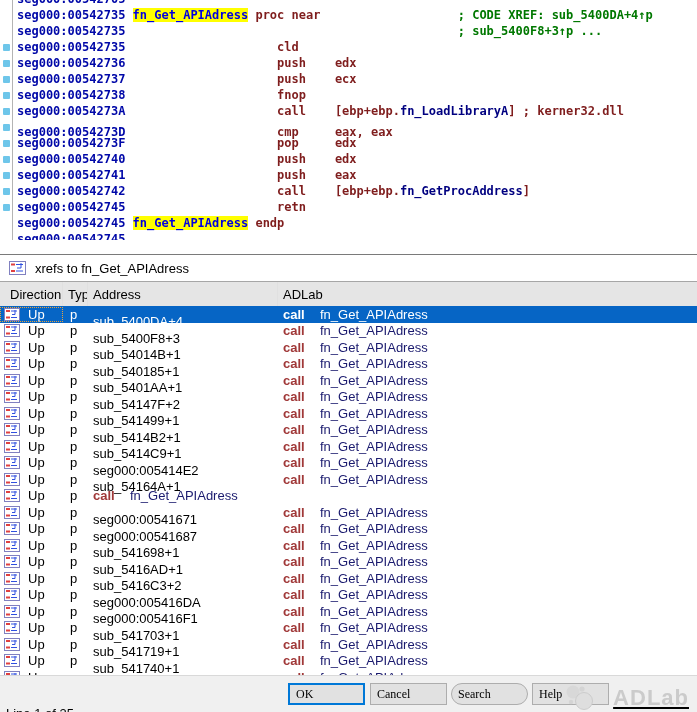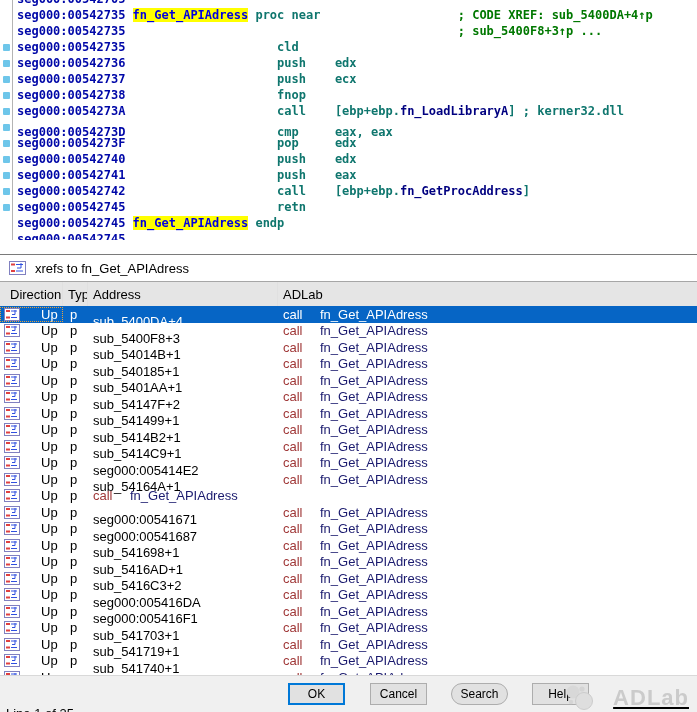--- a/index.html
+++ b/index.html
@@ -12,21 +12,21 @@
     position:absolute;top:0;left:0;width:697px;height:240px;
     background:#ffffff;overflow:hidden;
   }
   .gutter-sep{position:absolute;left:12px;top:0;width:1px;height:240px;background:#b4b4b4;}
   .dline{
     position:absolute;left:17px;white-space:pre;
     font-family:"DejaVu Sans Mono",monospace;font-size:12px;font-weight:bold;
     line-height:16px;height:16px;
   }
   .dline .a{color:#0008a8;}
-  .dline .c{color:#0f766e;}
+  .dline .c{color:#7f1d1d;}
   .dline .n{color:#000080;}
   .dline .g{color:#007800;}
   .dline .h{background:#ffff00;color:#0000e0;}
   .dot{position:absolute;left:3px;width:7px;height:7px;background:#6ec6ea;border-radius:1px;}
 
   
   .xdialog{
     position:absolute;top:254px;left:0;width:697px;height:472px;
     background:#ffffff;border-top:1px solid #7a7a7a;box-sizing:border-box;
   }
@@ -38,40 +38,40 @@
     height:24px;display:flex;align-items:center;font-size:13px;color:#000;
     background:#e5e5e5;
   }
   .thead .hc{height:100%;display:flex;align-items:center;box-sizing:border-box;border-right:1px solid #e0e0e0;}
   .hc.h-dir{width:63px;padding-left:10px;}
   .hc.h-typ{width:25px;padding-left:5px;overflow:hidden;}
   .hc.h-addr{width:190px;padding-left:5px;}
   .hc.h-text{flex:1;padding-left:5px;border-right:none;}
   .tbody{position:relative;height:370px;overflow:hidden;}
   .trow{height:16.5px;display:flex;align-items:center;font-size:13px;color:#000;}
-  .trow .c-dir{width:63px;display:flex;align-items:center;gap:21px;padding-left:4px;box-sizing:border-box;}
+  .trow .c-dir{width:63px;display:flex;align-items:center;gap:8px;padding-left:4px;box-sizing:border-box;}
   .trow .c-typ{width:25px;padding-left:7px;box-sizing:border-box;}
   .trow .c-addr{width:190px;padding-left:5px;box-sizing:border-box;margin-top:15px;}
   .trow .c-text{flex:1;display:flex;}
-  .trow .mn{width:37px;margin-left:5px;color:#a03838;}
+  .trow .mn{width:37px;margin-left:5px;color:#a03838;font-weight:bold;}
   .trow .tg{color:#1a1a6e;}
   .trow.selected{background:#0665c5;color:#ffffff;}
   .trow.selected .mn,.trow.selected .tg{color:#ffffff;}
   .trow.selected .c-dir{outline:1px dotted #e8a33d;outline-offset:-1px;}
 
   
   .bpanel{
     position:absolute;left:0;bottom:0;width:697px;height:51px;
     background:#f0f0f0;border-top:1px solid #d9d9d9;box-sizing:border-box;
   }
   .btn{
-    position:absolute;top:7px;width:57px;height:22px;box-sizing:border-box;
+    position:absolute;top:7px;width:77px;height:22px;box-sizing:border-box;
     background:#e1e1e1;border:1px solid #adadad;
-    font-family:Liberation Sans, sans-serif;font-size:12px;color:#000;
-    text-align:center;line-height:19px;cursor:default;
+    font-family:Liberation Serif, serif;font-size:12px;color:#000;
+    text-align:left;line-height:19px;cursor:default;
   }
   .btn.focused{border:2px solid #0078d7;line-height:17px;}
   .b-ok{left:288px;}
   .b-cancel{left:370px;}
   .b-search{left:451px;border-radius:11px;}
   .b-help{left:532px;}
   .status{position:absolute;left:6px;bottom:5px;font-size:13px;color:#000;}
   .wm{
     position:absolute;right:8px;top:2px;height:40px;display:flex;align-items:center;gap:16px;
     pointer-events:none;

